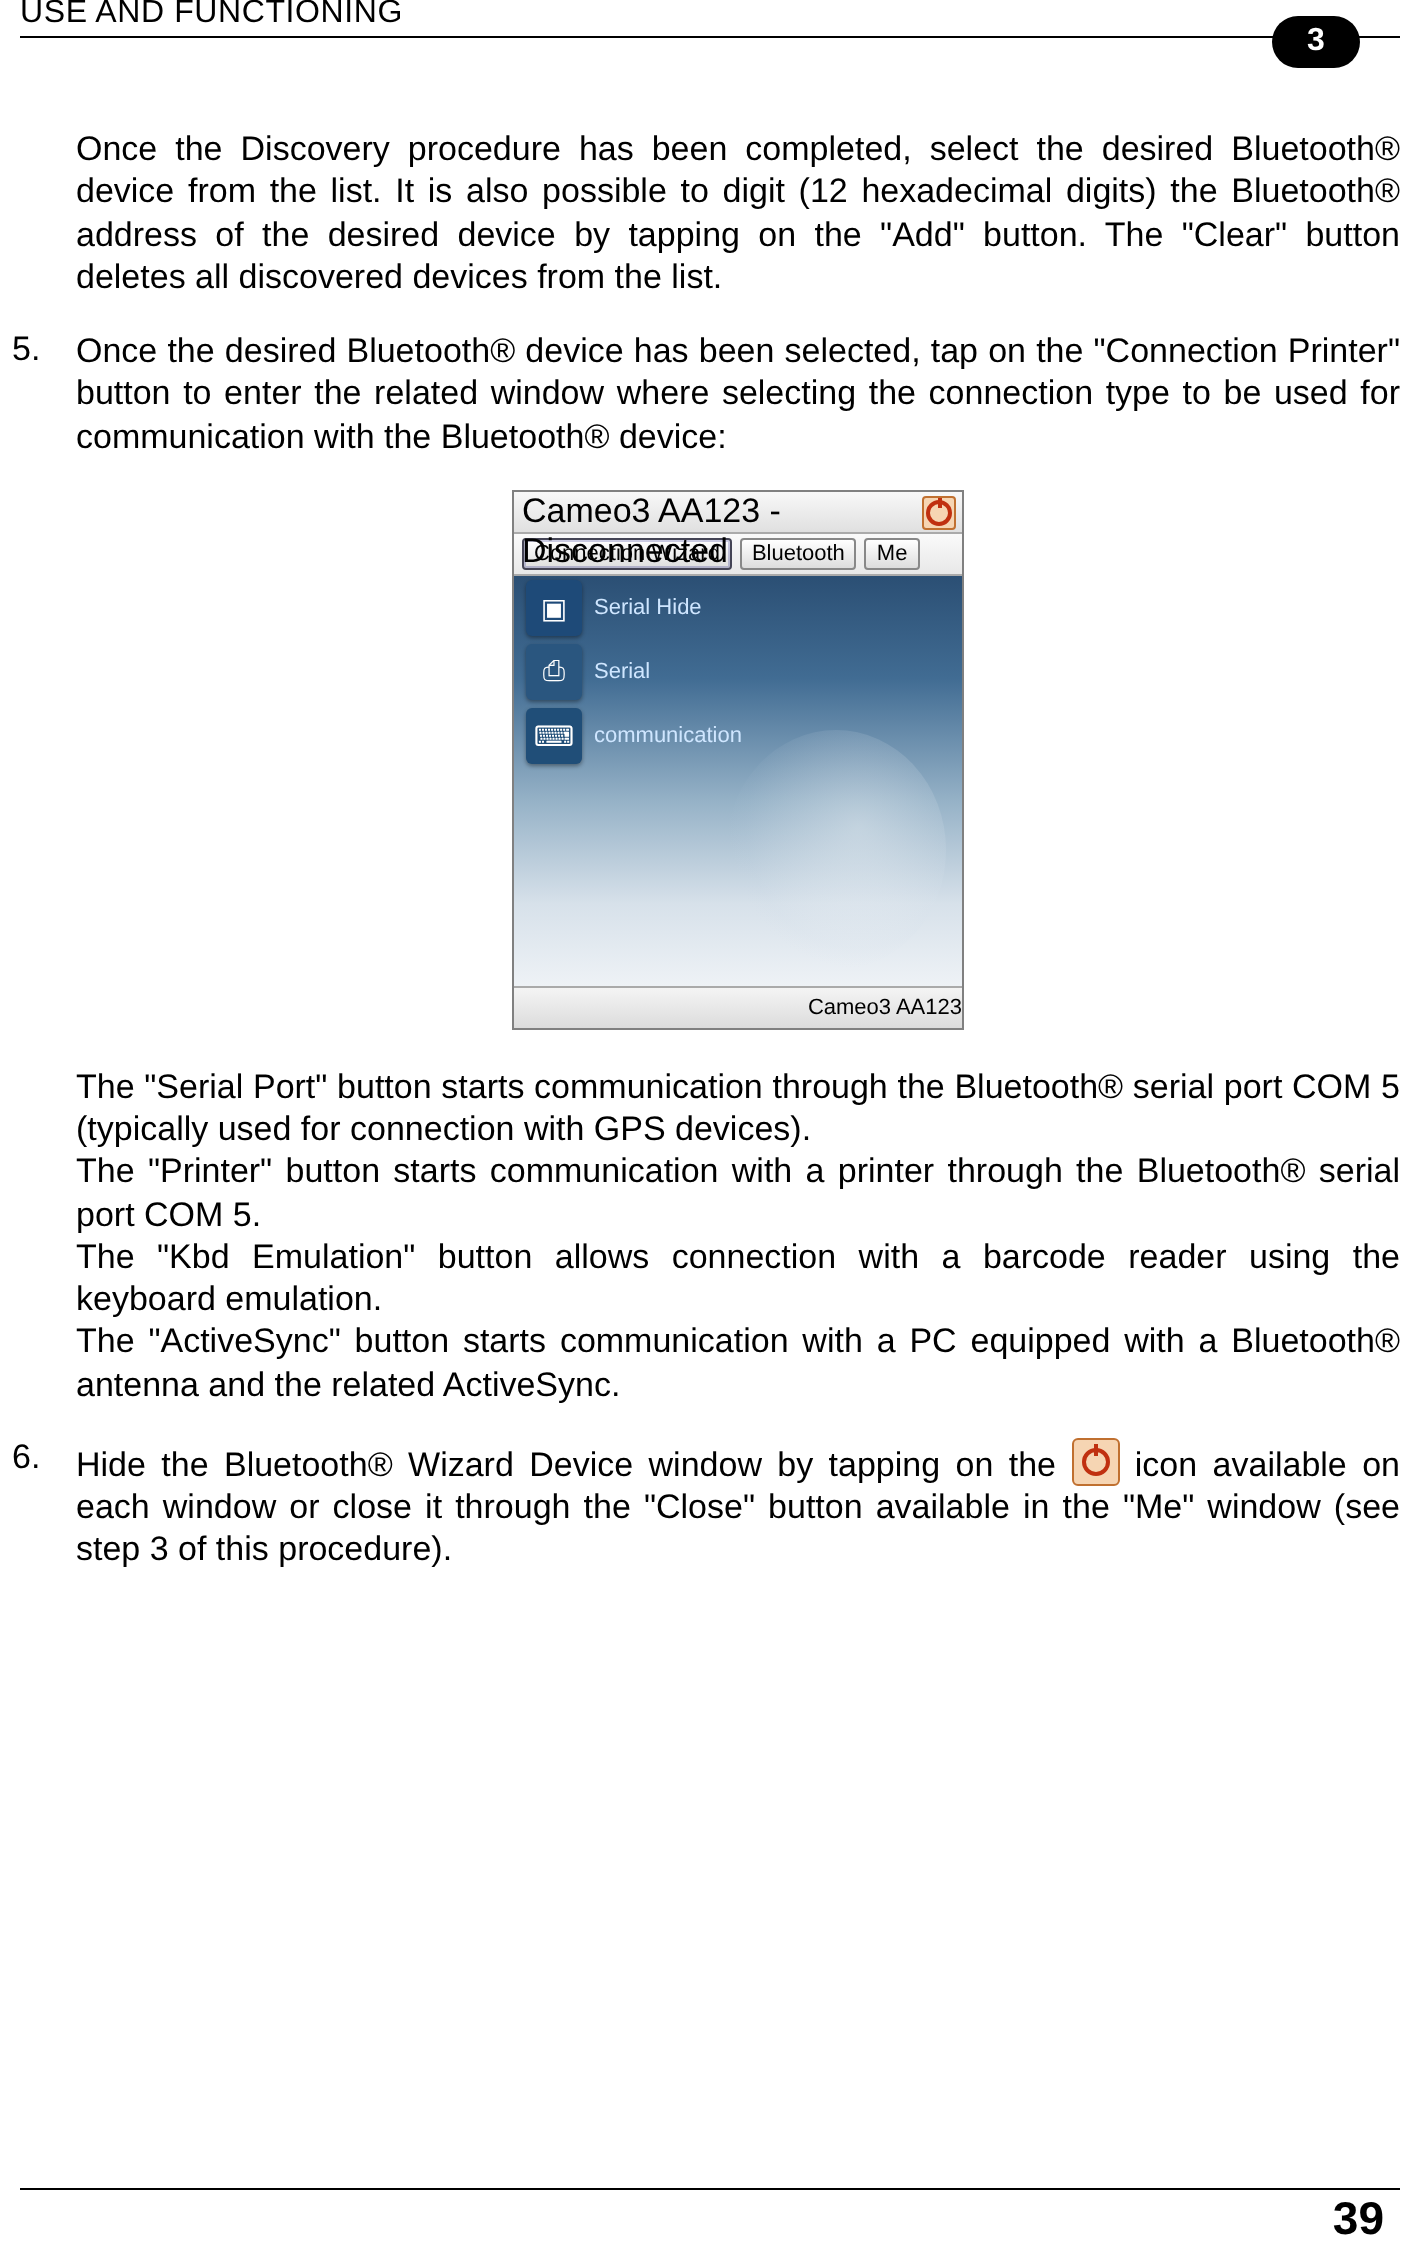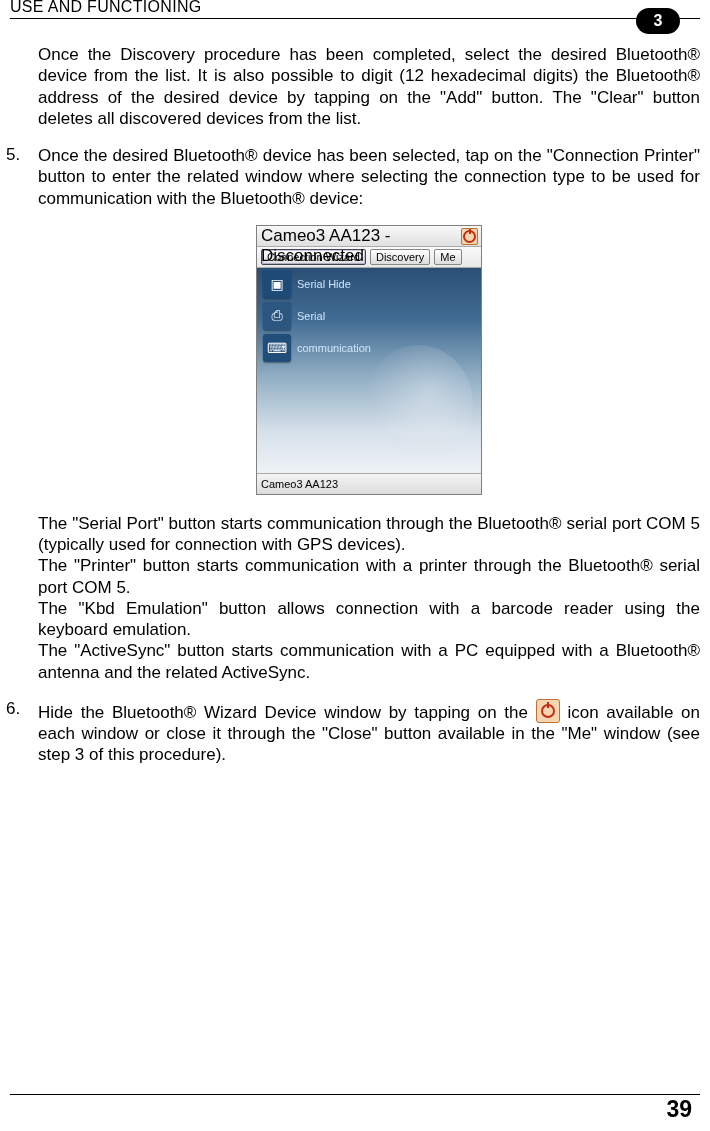--- a/index.html
+++ b/index.html
@@ -36,21 +36,21 @@
     background: #000;
     border-radius: 13px;
     color: #fff;
     font-weight: bold;
     font-size: 16px;
     text-align: center;
     line-height: 26px;
   }
   .content {
     position: absolute;
-    top: 44px;
+    top: 64px;
     left: 38px;
     right: 10px;
   }
   .para {
     font-size: 17px;
     line-height: 1.25;
     text-align: justify;
     margin: 0 0 16px 0;
   }
   .step-row {
@@ -162,21 +162,21 @@
   .conn-item.as .ci-icon { background:#1a3f64; position:relative; }
   .conn-item.as .ci-icon::after{
     content:"⟳"; position:absolute; font-size:16px; color:#8fc7ff;
   }
   .shot-status {
     height: 20px;
     background: linear-gradient(#f4f4f4,#dcdcdc);
     border-top: 1px solid #aaa;
     font-size: 11px;
     padding-left: 4px;
-    display: flex; align-items: center;
+    display: flex; align-items: center; justify-content: flex-end;
   }
   .inline-icon {
     display: inline-block;
     width: 22px; height: 22px;
     border: 1px solid #c07030;
     background: #f6d5b3;
     border-radius: 3px;
     vertical-align: -5px;
     position: relative;
   }
@@ -226,21 +226,21 @@
   <div class="screenshot-wrap">
     <div class="shot">
       <div class="shot-titlebar">
         <span>Cameo3 AA123 - Disconnected</span>
         <span class="shot-power">
             <span class="ring"></span>
           </span>
       </div>
       <div class="shot-tabs">
         <span class="tab-btn sel">Connection Wizard</span>
-        <span class="tab-btn">Discovery</span>
+        <span class="tab-btn">Bluetooth</span>
         <span class="tab-btn">Me</span>
       </div>
       <div class="shot-body">
         <div class="face"></div>
         <div class="conn-item sp">
           <span class="ci-icon">▣</span>
           <span>Serial Hide</span>
         </div>
         <div class="conn-item pr">
           <span class="ci-icon">⎙</span>

